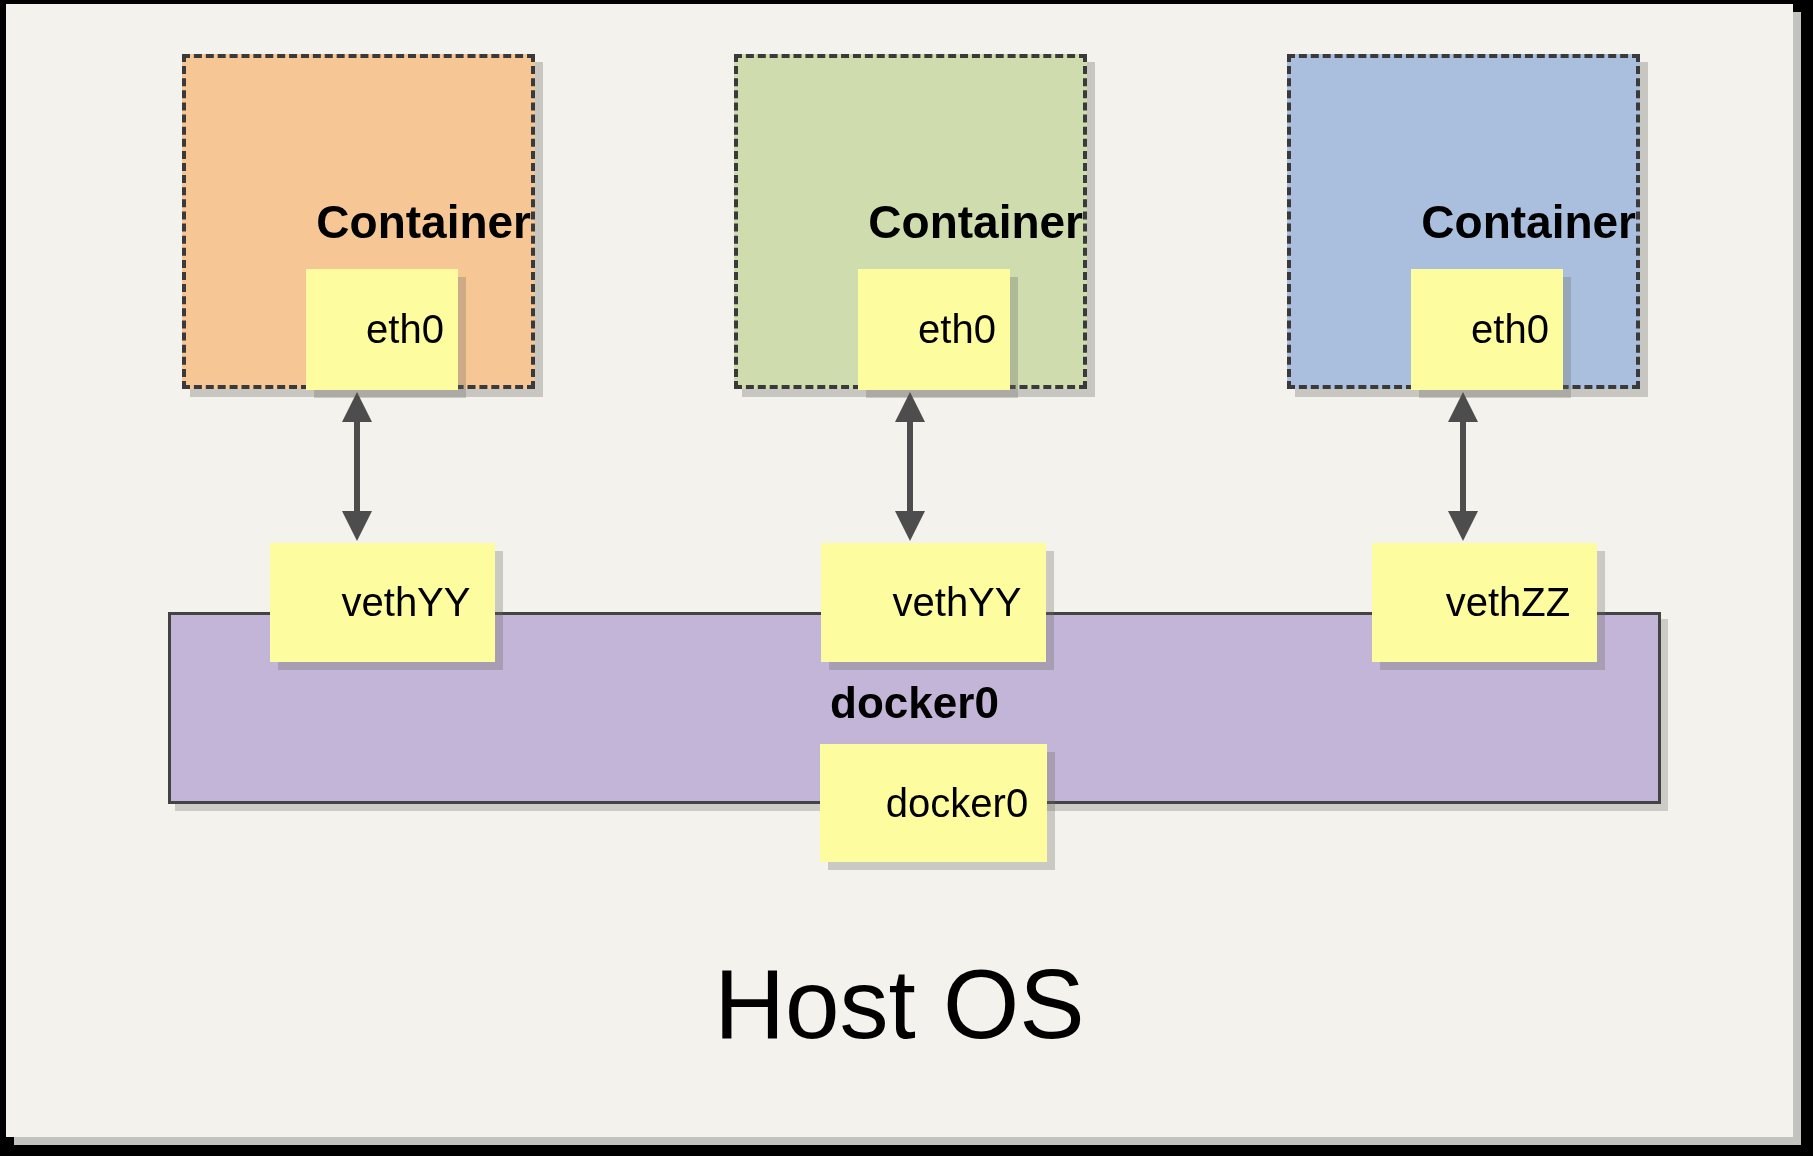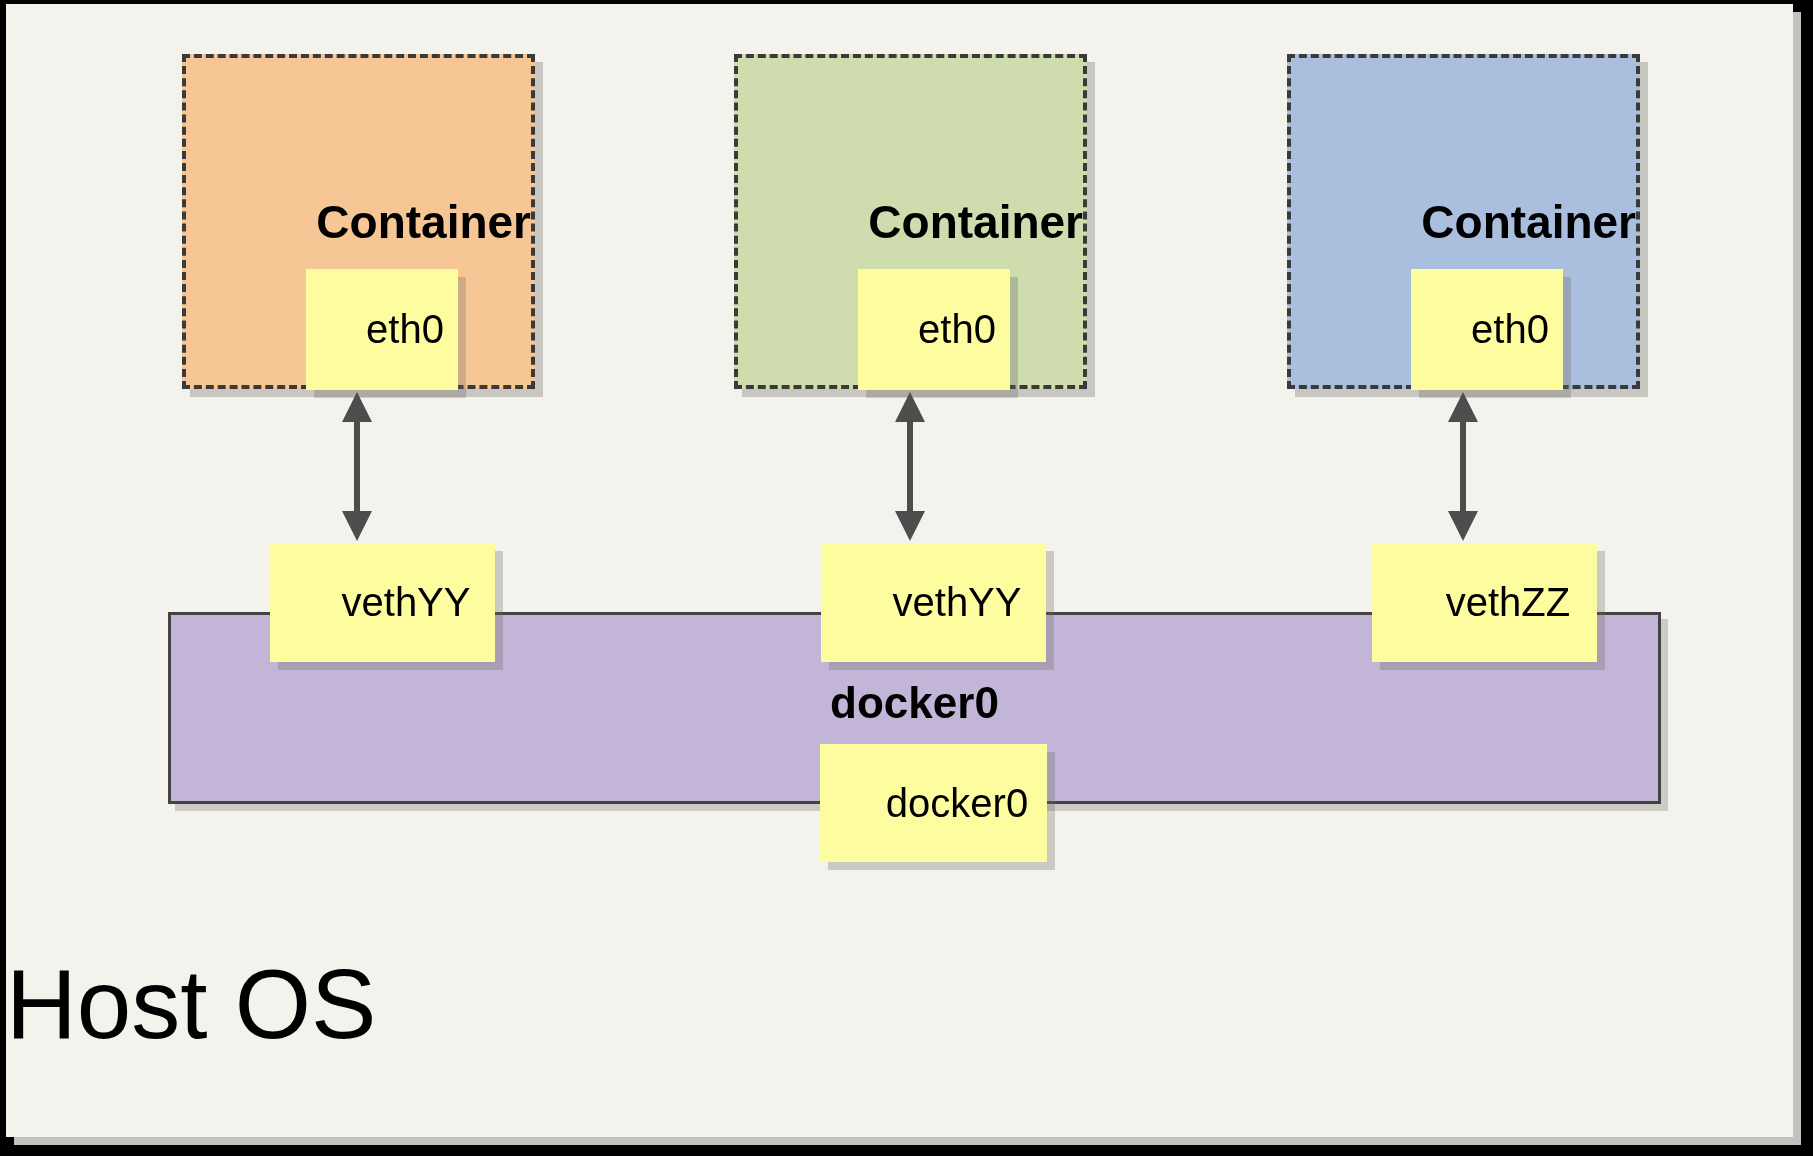--- a/index.html
+++ b/index.html
@@ -68,21 +68,21 @@
   
   .docker0-box{left:814px;top:740px;width:180px;height:118px;}
   
   .ip-label{
     position:absolute;left:1007px;top:835px;
     font-size:42px;line-height:50px;color:#000;
   }
   
   .host-label{
     position:absolute;left:0;top:944px;width:100%;
-    font-size:98px;line-height:112px;color:#000;
+    text-align:center;font-size:98px;line-height:112px;color:#000;
   }
 </style>
 </head>
 <body>
 
 <div class="page" style="background-color: rgb(244, 242, 236);">
 
   <div class="container-box c1" style="background-color: rgb(246, 199, 149);">
     <div class="container-label">Container</div>
     <div class="iface-box eth0-box" style="background-color: rgb(253, 253, 159);">eth0</div>

